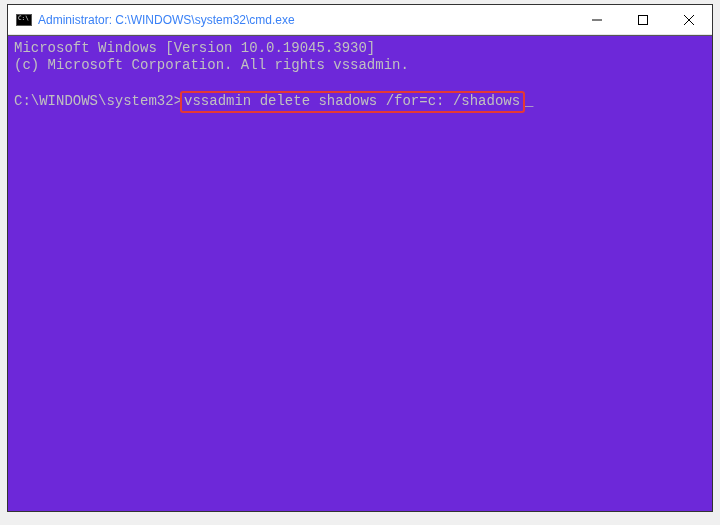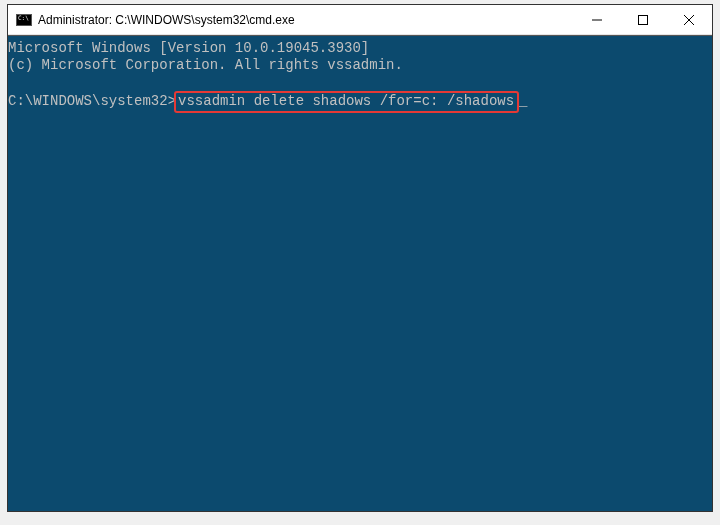--- a/index.html
+++ b/index.html
@@ -50,21 +50,21 @@
       position: absolute;
       color: #e0e0e0;
       font-size: 6px;
       font-family: Consolas, monospace;
       left: 1px;
       top: -1px;
     }
     .titlebar-text {
       flex: 1;
       font-size: 12px;
-      color: #000000;
+      color: #3b82f6;
       white-space: nowrap;
       overflow: hidden;
       text-overflow: ellipsis;
     }
     .title-controls {
       display: flex;
       height: 100%;
     }
     .title-btn {
       width: 46px;
@@ -74,22 +74,22 @@
       justify-content: center;
       cursor: pointer;
     }
     .title-btn svg {
       width: 10px;
       height: 10px;
     }
     .terminal {
       flex: 1;
       min-height: 0;
-      background: #0c4a6e;
-      padding: 4px 0;
+      background: #6d28d9;
+      padding: 4px 6px;
       font-family: Consolas, "Courier New", monospace;
       font-size: 14px;
       line-height: 17px;
       color: #c0c0c0;
       overflow: hidden;
       position: relative;
       border-top: 1px solid #555555;
     }
     .terminal-line {
       white-space: pre;

